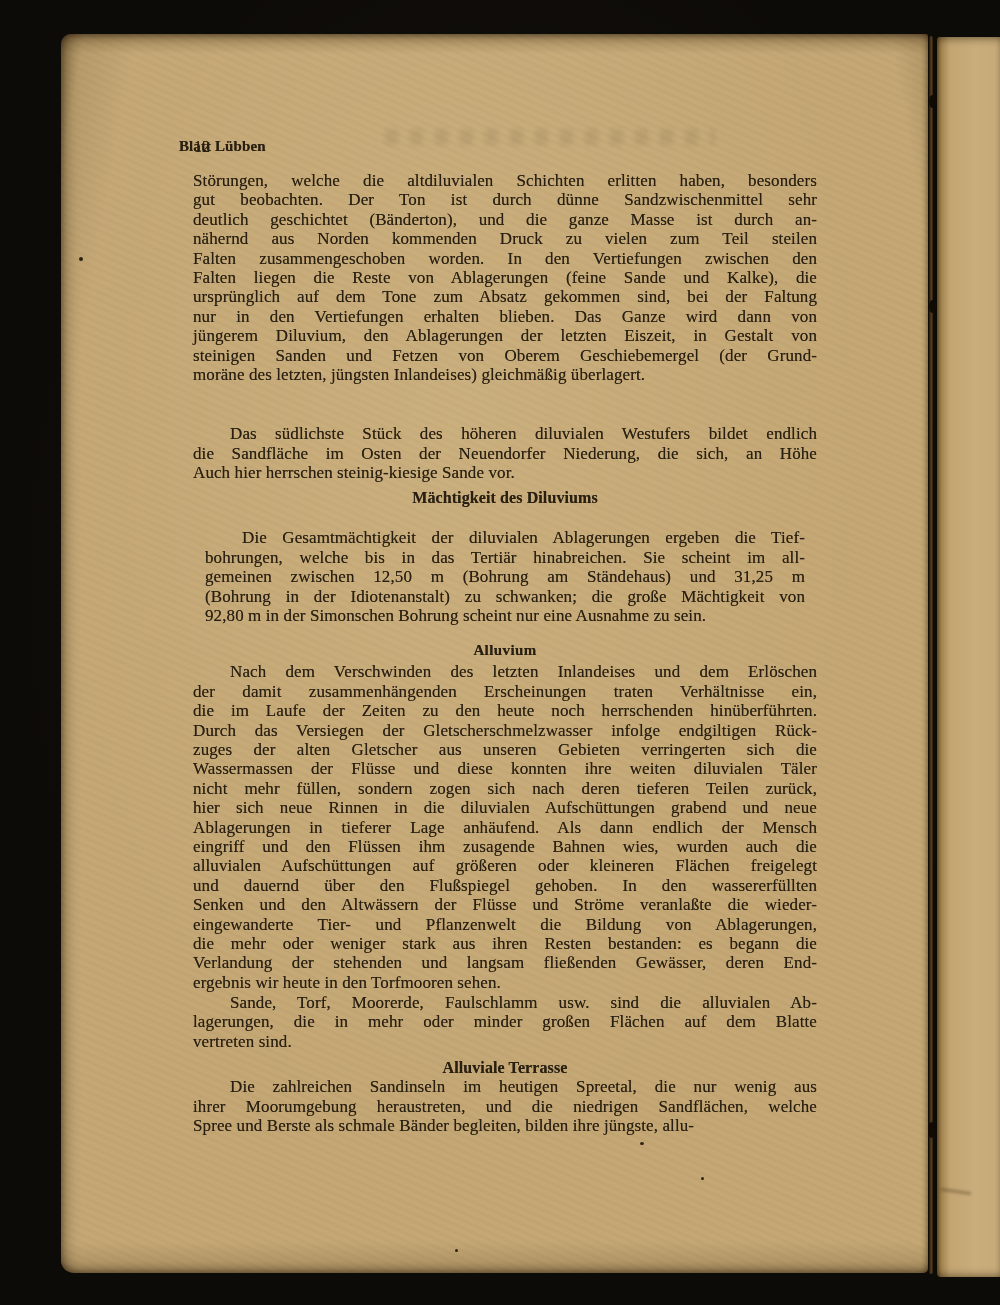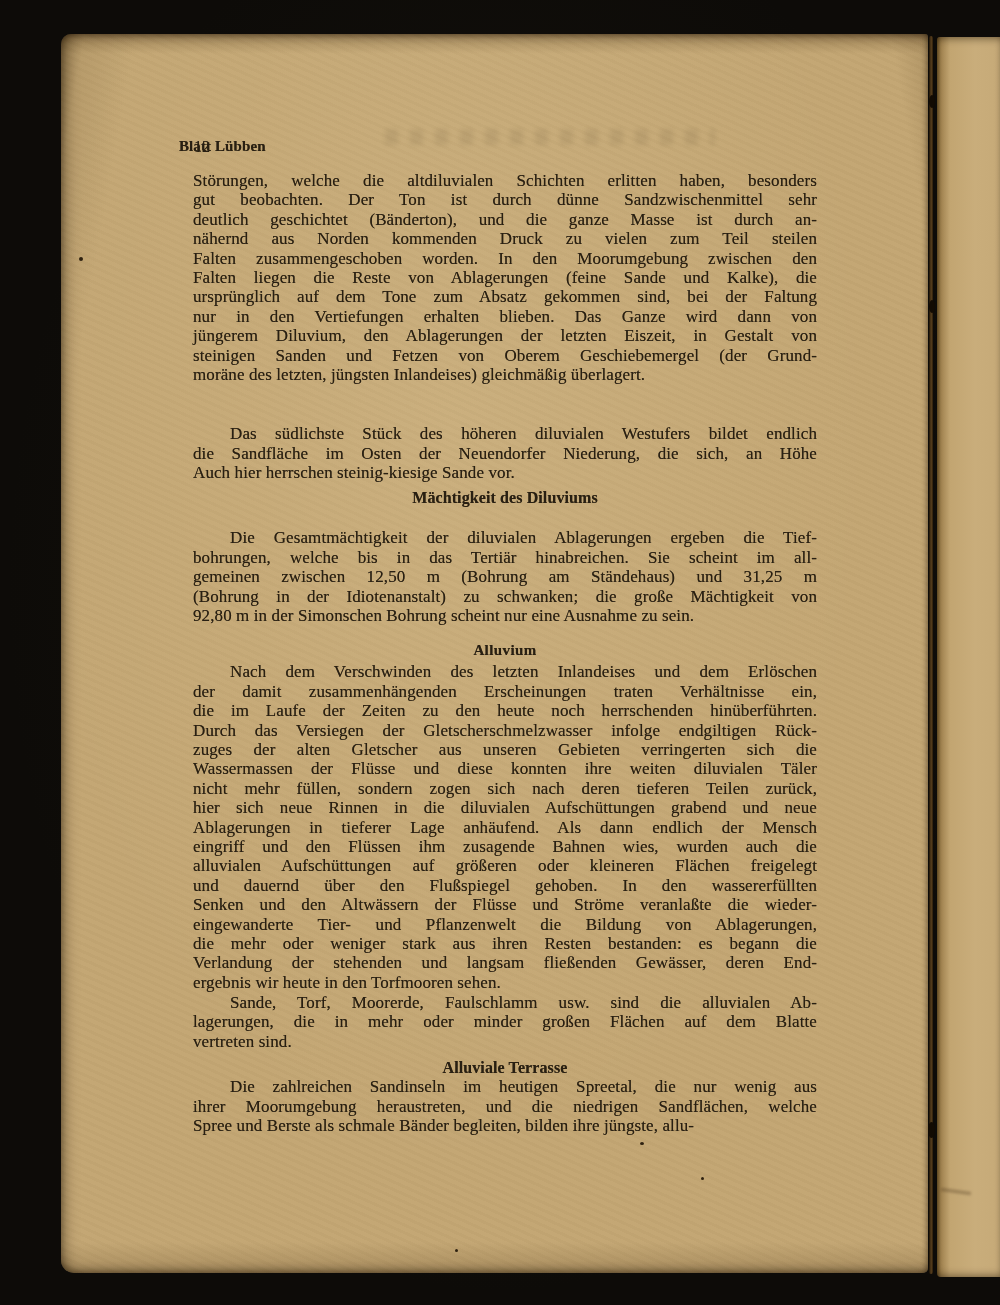--- a/index.html
+++ b/index.html
@@ -101,21 +101,21 @@
   }
   .line.last{text-align-last:left;}
   .line.indent{text-indent:37px;}
   .block.heading{
     text-align:center;font-weight:bold;
   }
   .block.heading.small{font-size:16px;line-height:19px;}
   .block.heading.large{font-size:15px;line-height:24px;letter-spacing:0.4px;}
   
   .block:nth-child(3){margin:40px 0 6px;}   
-  .block:nth-child(5){margin:21px 0 13px;}  
+  .block:nth-child(5){margin:21px 12px 13px;}  
   .block:nth-child(8){margin:1px 0 7px;}    
 </style>
 </head>
 <body>
 
 <div class="scan">
 
   <div class="book-page">
     <div class="bleed-through" style="left:324px;top:95px;"></div>
 
@@ -123,21 +123,21 @@
       <div class="page-header">
         <span class="page-number">12</span>
         <div class="running-title">Blatt Lübben</div>
       </div>
 
     <div class="block paragraph">
           <div class="line">Störungen, welche die altdiluvialen Schichten erlitten haben, besonders</div>
           <div class="line">gut beobachten.  Der Ton ist durch dünne Sandzwischenmittel sehr</div>
           <div class="line">deutlich geschichtet (Bänderton), und die ganze Masse ist durch an-</div>
           <div class="line">nähernd aus Norden kommenden Druck zu vielen zum Teil steilen</div>
-          <div class="line">Falten zusammengeschoben worden.  In den Moorumgebung zwischen den</div>
+          <div class="line">Falten zusammengeschoben worden.  In den Vertiefungen zwischen den</div>
           <div class="line">Falten liegen die Reste von Ablagerungen (feine Sande und Kalke), die</div>
           <div class="line">ursprünglich auf dem Tone zum Absatz gekommen sind, bei der Faltung</div>
           <div class="line">nur in den Vertiefungen erhalten blieben.  Das Ganze wird dann von</div>
           <div class="line">jüngerem Diluvium, den Ablagerungen der letzten Eiszeit, in Gestalt von</div>
           <div class="line">steinigen Sanden und Fetzen von Oberem Geschiebemergel (der Grund-</div>
           <div class="line last">moräne des letzten, jüngsten Inlandeises) gleichmäßig überlagert.</div>
         </div>
         <div class="block paragraph">
           <div class="line indent">Das südlichste Stück des höheren diluvialen Westufers bildet endlich</div>
           <div class="line">die Sandfläche im Osten der Neuendorfer Niederung, die sich, an Höhe</div>

